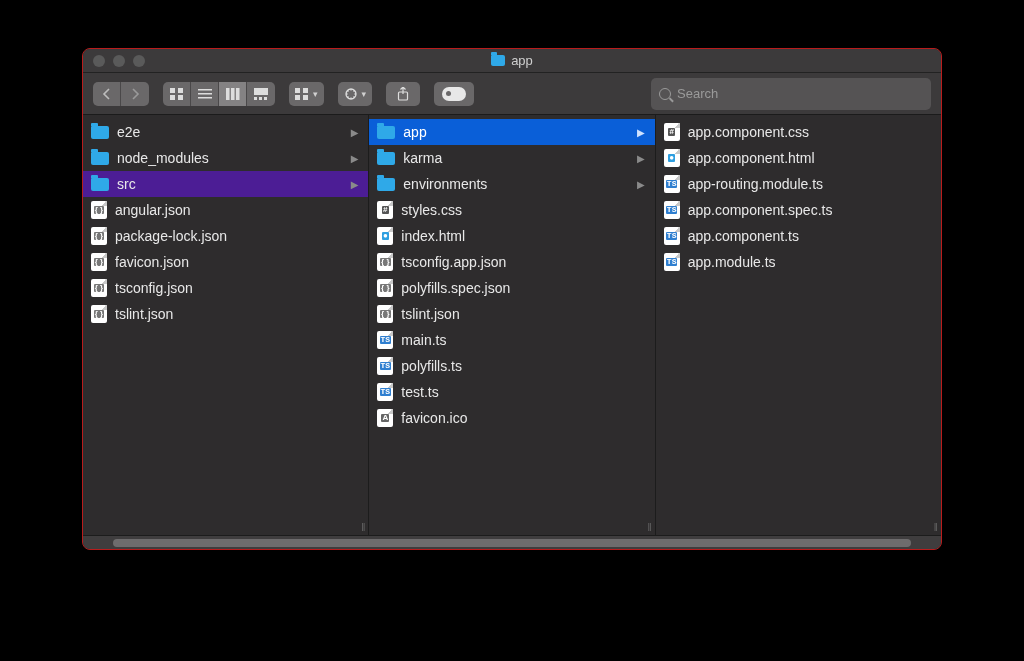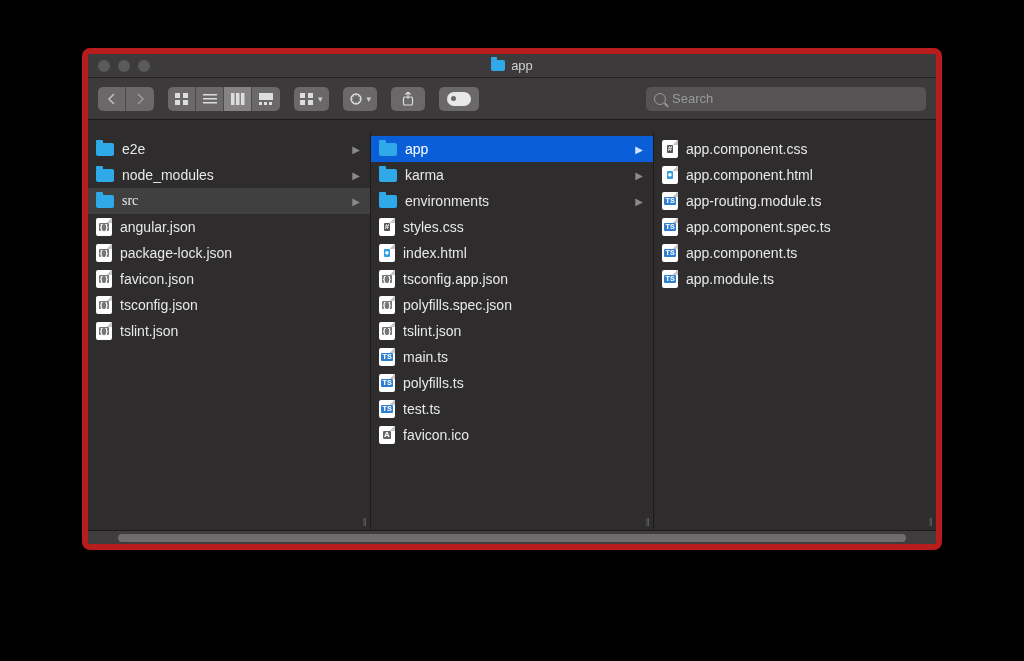--- a/index.html
+++ b/index.html
@@ -13,21 +13,21 @@
     overflow: hidden;
     position: relative;
   }
   .window {
     position: absolute;
     left: 82px;
     top: 48px;
     width: 860px;
     height: 502px;
     background: #2e2c2d;
-    border: 6px solid #b91c1c;
+    border: 1px solid #b91c1c;
     border-radius: 8px;
     box-shadow: 0 20px 60px rgba(0,0,0,0.7);
     display: flex;
     flex-direction: column;
     overflow: hidden;
   }
   
   .titlebar {
     height: 24px;
     background: #3c3a3b;
@@ -109,21 +109,21 @@
     border-radius: 5px;
     display: flex;
     align-items: center;
     justify-content: center;
     color: #d8d8d8;
     padding: 0 8px;
   }
   .chev { font-size: 9px; margin-left: 4px; color: #d0d0d0; }
   .search {
     margin-left: auto;
-    height: 24px;
+    height: 32px;
     flex: 1;
     max-width: 280px;
     background: #555354;
     border-radius: 5px;
     display: flex;
     align-items: center;
     padding: 2px 8px;
     gap: 6px;
   }
   .search input {
@@ -162,21 +162,20 @@
     width:5px; height:5px; border-radius:50%;
     background:#6a6869;
   }
 
   
   .columns {
     flex: 1;
     display: flex;
     background: #2e2c2d;
     overflow: hidden;
-    margin-top: 12px;
   }
   .col {
     flex: 1 1 0;
     border-right: 1px solid #1c1c1c;
     overflow-y: auto;
     position: relative;
     padding: 4px 0;
   }
   .col:last-child { border-right: none; }
   .row {
@@ -187,22 +186,21 @@
     gap: 8px;
     color: #e8e8e8;
     font-size: 14px;
     position: relative;
   }
   .row.selected-strong {
     background: #0a5fd8;
     color: #fff;
   }
   .row.selected-dim {
-    background: #404040;
-    font-family: Liberation Serif, serif;
+    background: #4c1d95;
   }
   .row .arrow {
     margin-left: auto;
     color: #8a8a8a;
     font-size: 10px;
   }
   .row.selected-strong .arrow { color: #cfe2ff; }
 
   
   .fi {

